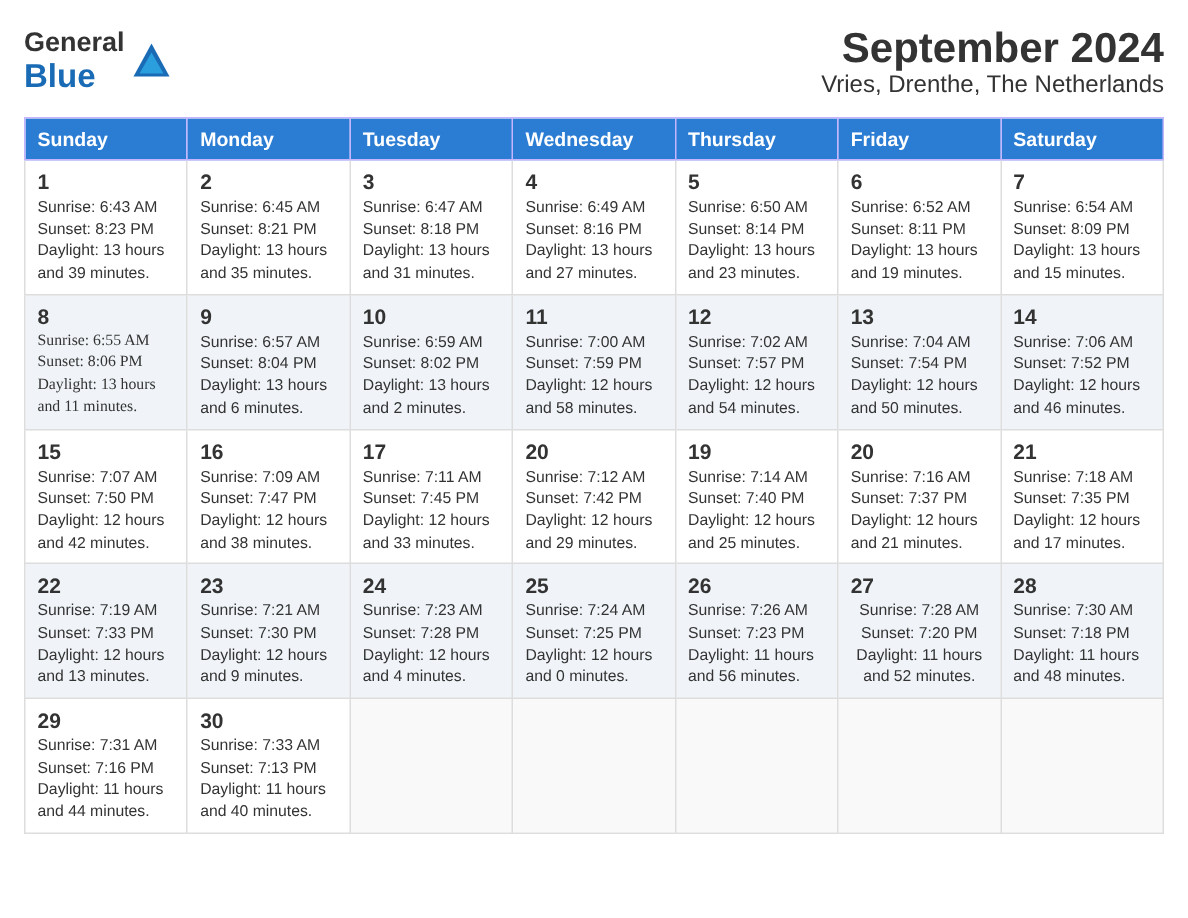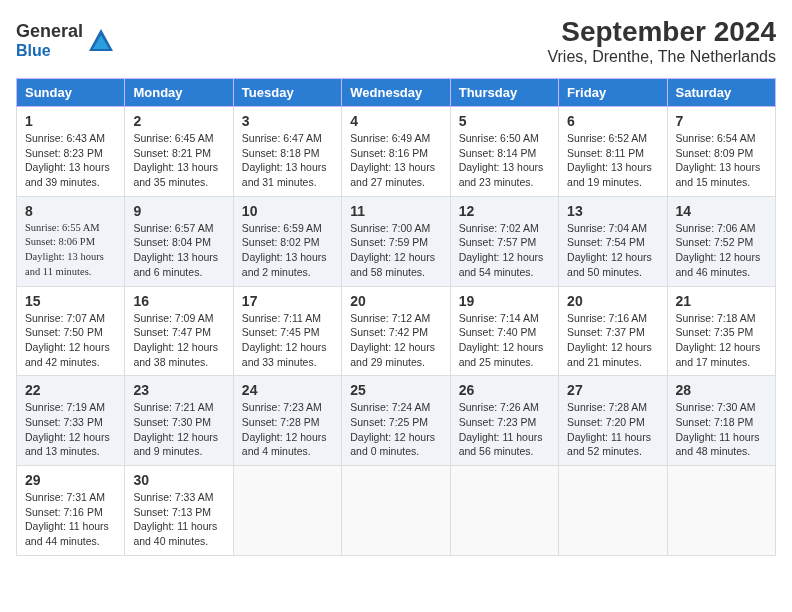--- a/index.html
+++ b/index.html
@@ -24,21 +24,21 @@
       display: flex;
       flex-direction: column;
       line-height: 1.1;
     }
     .logo-general {
       font-size: 18px;
       font-weight: bold;
       color: #333;
     }
     .logo-blue {
-      font-size: 16px;
+      font-size: 22px;
       font-weight: bold;
       color: #1a6bb5;
     }
     .logo-icon {
       width: 28px;
       height: 28px;
       margin-left: 4px;
     }
     .title-section {
       text-align: right;
@@ -310,21 +310,21 @@
         </td>
         <td>
           <span class="day-number">26</span>
           <div class="day-info" style="white-space: pre-line;">Sunrise: 7:26 AM
 Sunset: 7:23 PM
 Daylight: 11 hours
 and 56 minutes.</div>
         </td>
         <td>
           <span class="day-number">27</span>
-          <div class="day-info" style="white-space: pre-line;">Sunrise: 7:28 AM
+          <div class="day-info" style="white-space: pre-line; text-align: center;">Sunrise: 7:28 AM
 Sunset: 7:20 PM
 Daylight: 11 hours
 and 52 minutes.</div>
         </td>
         <td>
           <span class="day-number">28</span>
           <div class="day-info" style="white-space: pre-line;">Sunrise: 7:30 AM
 Sunset: 7:18 PM
 Daylight: 11 hours
 and 48 minutes.</div>

